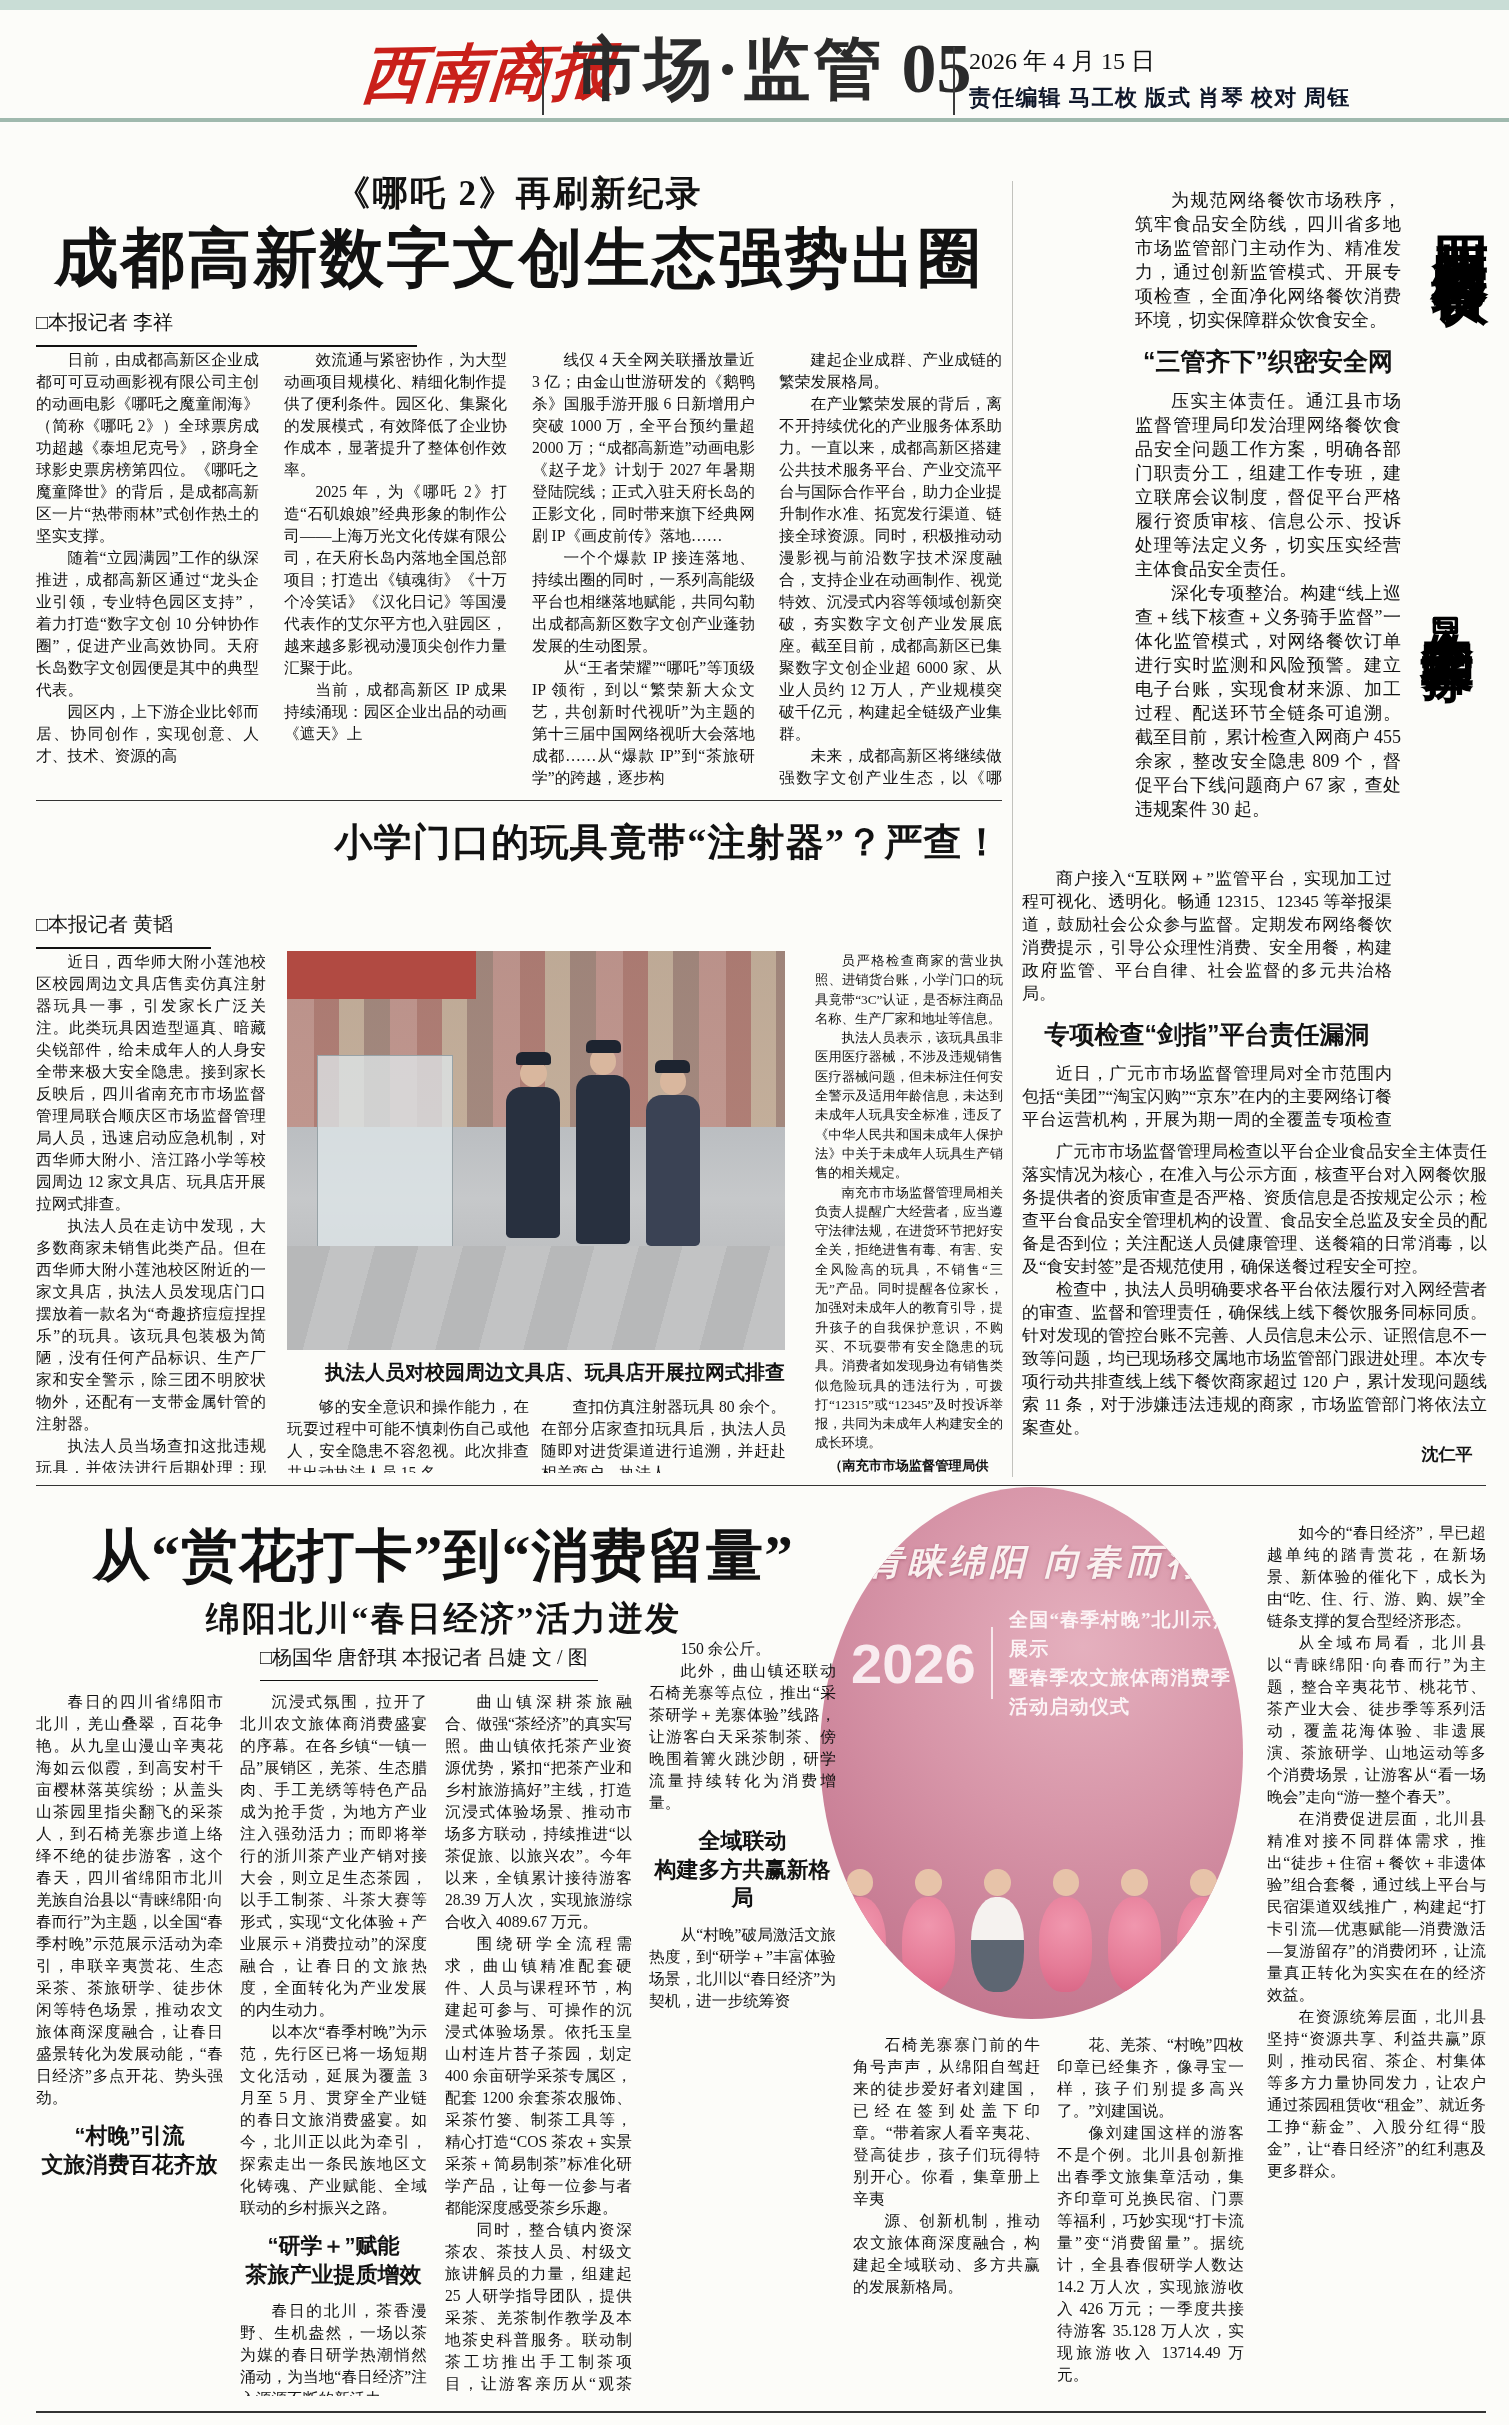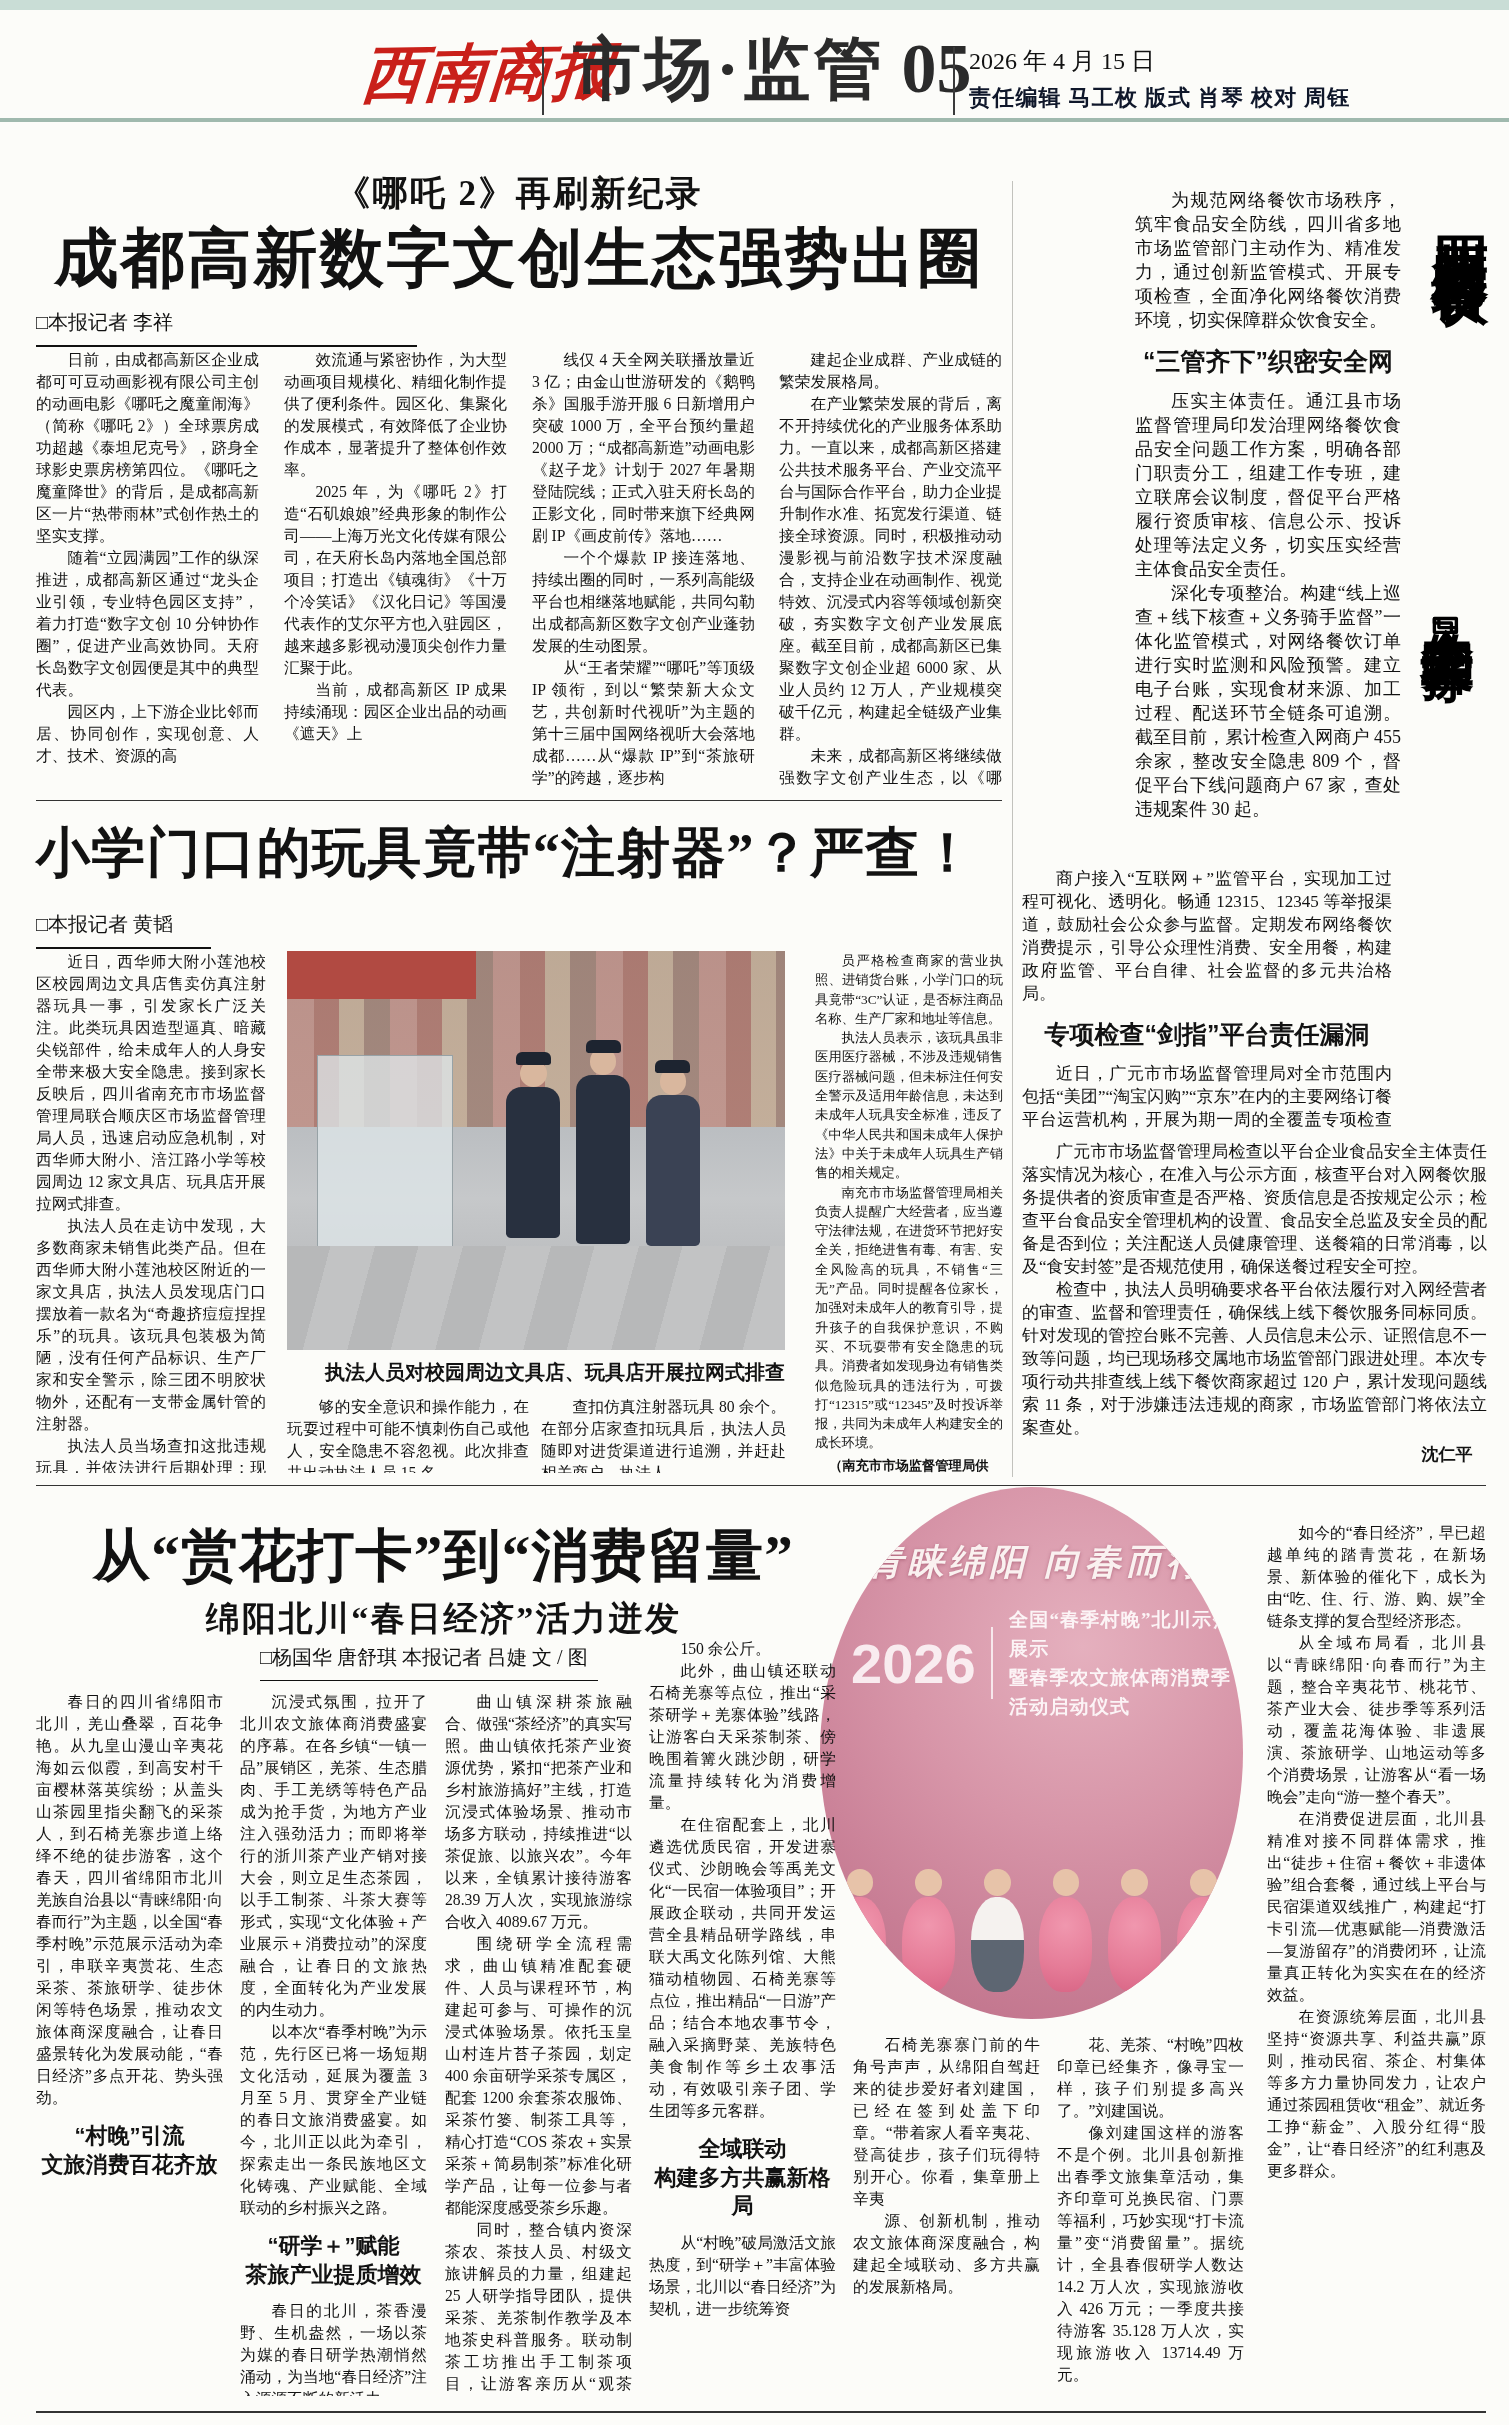--- a/index.html
+++ b/index.html
@@ -23,21 +23,21 @@
                text-align:center;text-indent:0;white-space:pre-line;margin:13.3px 0 11px 0;line-height:1.3;}
   .sig-line{margin:3.6px 0 0 0;text-indent:0;text-align:right;font-weight:bold;padding-right:14.5px;}
   
   .kicker{left:36px;top:170px;width:966px;text-align:center;font-size:35px;font-weight:800;letter-spacing:2.4px;}
   .headline1{left:36px;top:215px;width:966px;text-align:center;font-size:64px;font-weight:900;
              font-family:"Liberation Sans","DejaVu Sans",sans-serif;letter-spacing:2.4px;}
   .byline{font-size:20px;border-bottom:2.4px solid #111;padding-bottom:8.5px;}
   .a1col{font-size:15.7px;line-height:22px;}
   .hr{background:#333;}
   
-  .headline2{left:36px;top:817px;width:966px;text-align:left;font-size:54px;font-weight:900;letter-spacing:1.2px;}
+  .headline2{left:36px;top:817px;width:966px;text-align:right;font-size:38px;font-weight:900;letter-spacing:1.2px;}
   .a2col{font-size:15.7px;line-height:22px;}
   .a2col4{font-size:13.3px;line-height:19.3px;}
   .photo1{left:287px;top:951px;width:498px;height:399px;background:linear-gradient(180deg,#999fa5 0%,#b4b8bc 34%,#c6c8ca 62%,#aeb0b2 100%);overflow:hidden;}
   .shopwall{position:absolute;left:0;top:0;width:100%;height:44%;
             background:repeating-linear-gradient(90deg,#c08f85 0 26.6px,#ad7368 26.6px 52px,#c4ab93 52px 77px,#9f7f72 77px 103px);opacity:.85;}
   .shopbanner{position:absolute;left:0;top:0;width:38%;height:12%;background:#b14a42;}
   .cabinet{position:absolute;left:6%;top:26%;width:27%;height:58%;background:rgba(222,230,232,.78);border:1.8px solid #97a2a6;}
   .officer{position:absolute;width:54px;height:151px;background:#28303f;border-radius:15.7px 15.7px 4.8px 4.8px;}
   .officer:before{content:"";position:absolute;left:14px;top:-26.6px;width:26.6px;height:26.6px;border-radius:50%;background:#d9b79e;}
   .officer:after{content:"";position:absolute;left:9.7px;top:-35px;width:35px;height:13.3px;border-radius:6px 6px 2.4px 2.4px;background:#1d2430;}
@@ -223,21 +223,20 @@
       <p class="para">春日的北川，茶香漫野、生机盎然，一场以茶为媒的春日研学热潮悄然涌动，为当地“春日经济”注入源源不断的新活力。</p>
     </div>
   <div class="col a4col" style="left:445px;top:1691px;width:187px;height:705px;">
       <p class="para">曲山镇深耕茶旅融合、做强“茶经济”的真实写照。曲山镇依托茶产业资源优势，紧扣“把茶产业和乡村旅游搞好”主线，打造沉浸式体验场景、推动市场多方联动，持续推进“以茶促旅、以旅兴农”。今年以来，全镇累计接待游客 28.39 万人次，实现旅游综合收入 4089.67 万元。</p>
       <p class="para">围绕研学全流程需求，曲山镇精准配套硬件、人员与课程环节，构建起可参与、可操作的沉浸式体验场景。依托玉皇山村连片苔子茶园，划定 400 余亩研学采茶专属区，配套 1200 余套茶农服饰、采茶竹篓、制茶工具等，精心打造“COS 茶农＋实景采茶＋简易制茶”标准化研学产品，让每一位参与者都能深度感受茶乡乐趣。</p>
       <p class="para">同时，整合镇内资深茶农、茶技人员、村级文旅讲解员的力量，组建起 25 人研学指导团队，提供采茶、羌茶制作教学及本地茶史科普服务。联动制茶工坊推出手工制茶项目，让游客亲历从“观茶韵”到“制佳茗”的全过程。今年以来，该镇研学采茶体验已累计接待研学游客 4 万余人次，周末高峰时段超 4000 人次，鲜叶采摘达 5000 公斤，制成干茶</p>
     </div>
   <div class="col a4col" style="left:649px;top:1638px;width:187px;height:705px;">
       <p class="para">150 余公斤。</p>
       <p class="para">此外，曲山镇还联动石椅羌寨等点位，推出“采茶研学＋羌寨体验”线路，让游客白天采茶制茶、傍晚围着篝火跳沙朗，研学流量持续转化为消费增量。</p>
-      <p class="para">在住宿配套上，北川遴选优质民宿，开发进寨仪式、沙朗晚会等禹羌文化“一民宿一体验项目”；开展政企联动，共同开发运营全县精品研学路线，串联大禹文化陈列馆、大熊猫动植物园、石椅羌寨等点位，推出精品“一日游”产品；结合本地农事节令，融入采摘野菜、羌族特色美食制作等乡土农事活动，有效吸引亲子团、学生团等多元客群。</p>
       <div class="col-subhead">全域联动
 构建多方共赢新格局</div>
       <p class="para">从“村晚”破局激活文旅热度，到“研学＋”丰富体验场景，北川以“春日经济”为契机，进一步统筹资</p>
     </div>
   <div class="col a4col" style="left:853px;top:2034px;width:187px;height:362px;">
       <p class="para">石椅羌寨寨门前的牛角号声声，从绵阳自驾赶来的徒步爱好者刘建国，已经在签到处盖下印章。“带着家人看辛夷花、登高徒步，孩子们玩得特别开心。你看，集章册上辛夷</p>
       <p class="para">源、创新机制，推动农文旅体商深度融合，构建起全域联动、多方共赢的发展新格局。</p>
     </div>
   <div class="col a4col" style="left:1057px;top:2034px;width:187px;height:362px;">
       <p class="para">花、羌茶、“村晚”四枚印章已经集齐，像寻宝一样，孩子们别提多高兴了。”刘建国说。</p>

